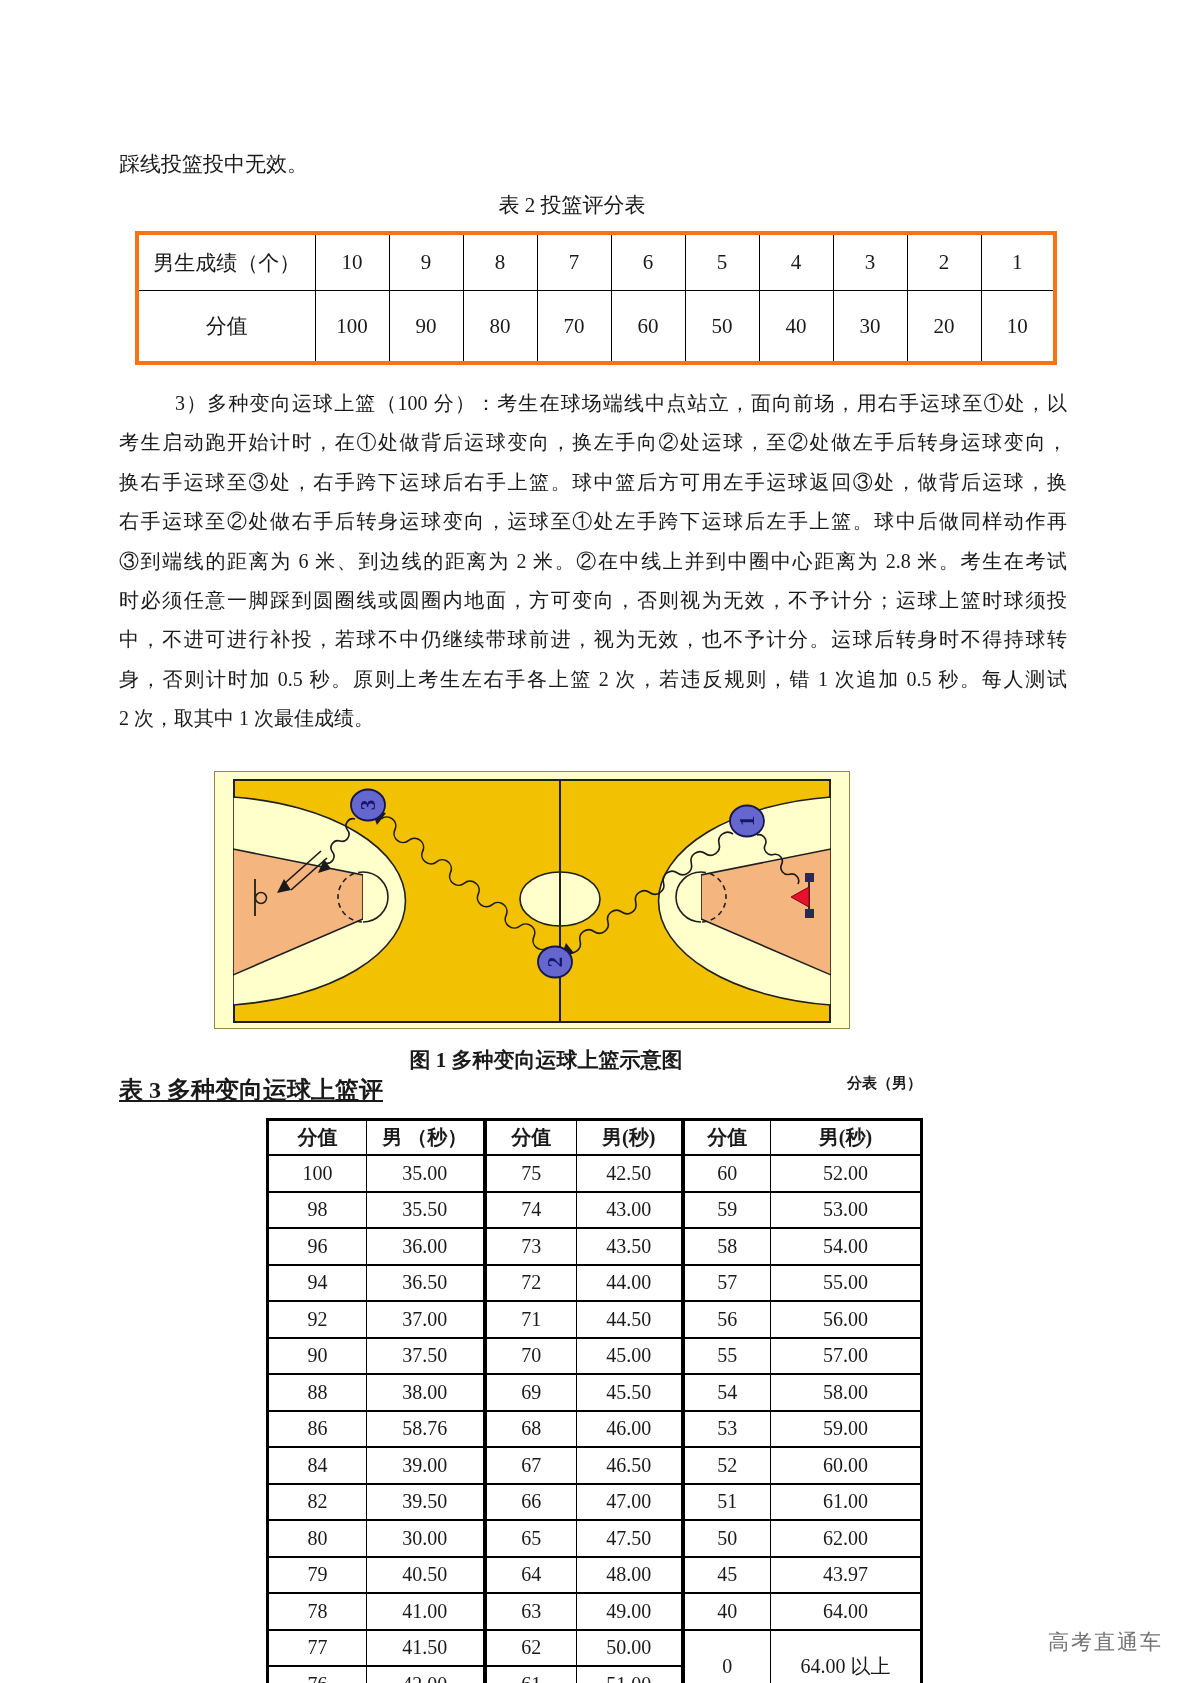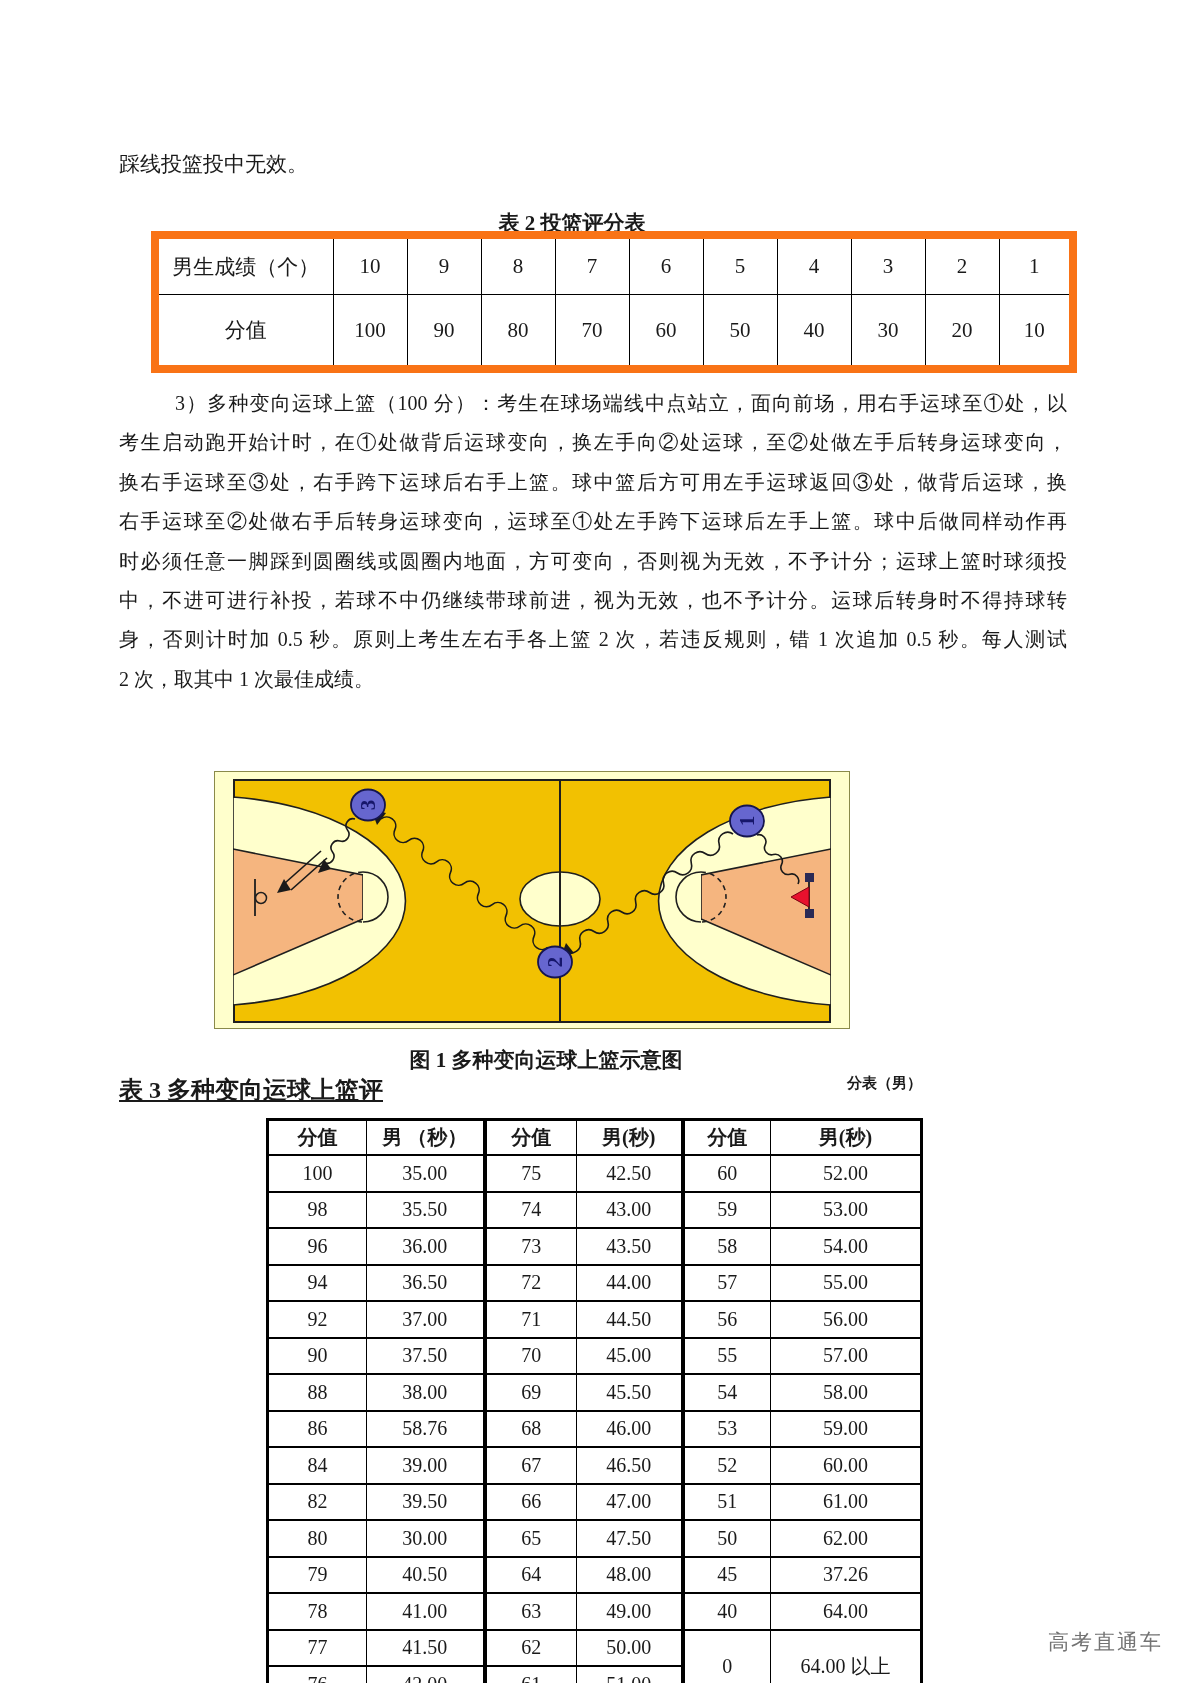--- a/index.html
+++ b/index.html
@@ -7,23 +7,23 @@
     width:1190px;height:1683px;position:relative;background:#ffffff;
     font-family:"Liberation Serif","DejaVu Serif",serif;color:#1a1a1a;
     overflow:hidden;
   }
   .abs{position:absolute;}
 
   
   #intro{left:119px;top:150px;font-size:21px;}
 
   
-  #t2-title{left:0;top:209px;width:1144px;text-align:center;font-size:21px;font-weight:bold;}
+  #t2-title{left:0;top:191px;width:1144px;text-align:center;font-size:21px;font-weight:normal;}
   #table2-wrap{left:135px;top:231px;}
-  #table2{border-collapse:collapse;table-layout:fixed;border:8px solid #f97316;margin-left:16px;}
+  #table2{border-collapse:collapse;table-layout:fixed;border:4px solid #f97316;}
   #table2 td{border:1px solid #000;text-align:center;vertical-align:middle;font-size:21px;padding:0;}
   #table2 tr.r1 td{height:55px;}
   #table2 tr.r2 td{height:70px;}
 
   
   #para{left:119px;top:384px;width:948px;font-size:20px;}
   .para-line{height:39.4px;line-height:39.4px;text-align:justify;text-align-last:justify;white-space:nowrap;}
   .para-line.first{text-indent:56px;}
   .para-line.last{text-align-last:left;}
 
@@ -98,20 +98,21 @@
         </tr>
       </tbody>
   </table>
 </div>
 
 <div id="para" class="abs">
     <div class="para-line first">3）多种变向运球上篮（100 分）：考生在球场端线中点站立，面向前场，用右手运球至①处，以</div>
     <div class="para-line">考生启动跑开始计时，在①处做背后运球变向，换左手向②处运球，至②处做左手后转身运球变向，</div>
     <div class="para-line">换右手运球至③处，右手跨下运球后右手上篮。球中篮后方可用左手运球返回③处，做背后运球，换</div>
     <div class="para-line">右手运球至②处做右手后转身运球变向，运球至①处左手跨下运球后左手上篮。球中后做同样动作再</div>
+    <div class="para-line">③到端线的距离为 6 米、到边线的距离为 2 米。②在中线上并到中圈中心距离为 2.8 米。考生在考试</div>
     <div class="para-line">时必须任意一脚踩到圆圈线或圆圈内地面，方可变向，否则视为无效，不予计分；运球上篮时球须投</div>
     <div class="para-line">中，不进可进行补投，若球不中仍继续带球前进，视为无效，也不予计分。运球后转身时不得持球转</div>
     <div class="para-line">身，否则计时加 0.5 秒。原则上考生左右手各上篮 2 次，若违反规则，错 1 次追加 0.5 秒。每人测试</div>
     <div class="para-line last">2 次，取其中 1 次最佳成绩。</div>
   </div>
 
 <div id="fig-frame" class="abs">
   <svg id="fig-svg" width="598" height="244" viewBox="0 0 598 244" xmlns="http://www.w3.org/2000/svg">
 
     <rect x="1" y="1" width="596" height="242" fill="#f2c101" stroke="#1f1f1f" stroke-width="2"></rect>
@@ -270,21 +271,21 @@
           <td>47.50</td>
           <td class="pair">50</td>
           <td>62.00</td>
         </tr>
         <tr>
           <td>79</td>
           <td>40.50</td>
           <td class="pair">64</td>
           <td>48.00</td>
           <td class="pair">45</td>
-          <td>37.26</td>
+          <td>43.97</td>
         </tr>
         <tr>
           <td>78</td>
           <td>41.00</td>
           <td class="pair">63</td>
           <td>49.00</td>
           <td class="pair">40</td>
           <td>64.00</td>
         </tr>
         <tr>

